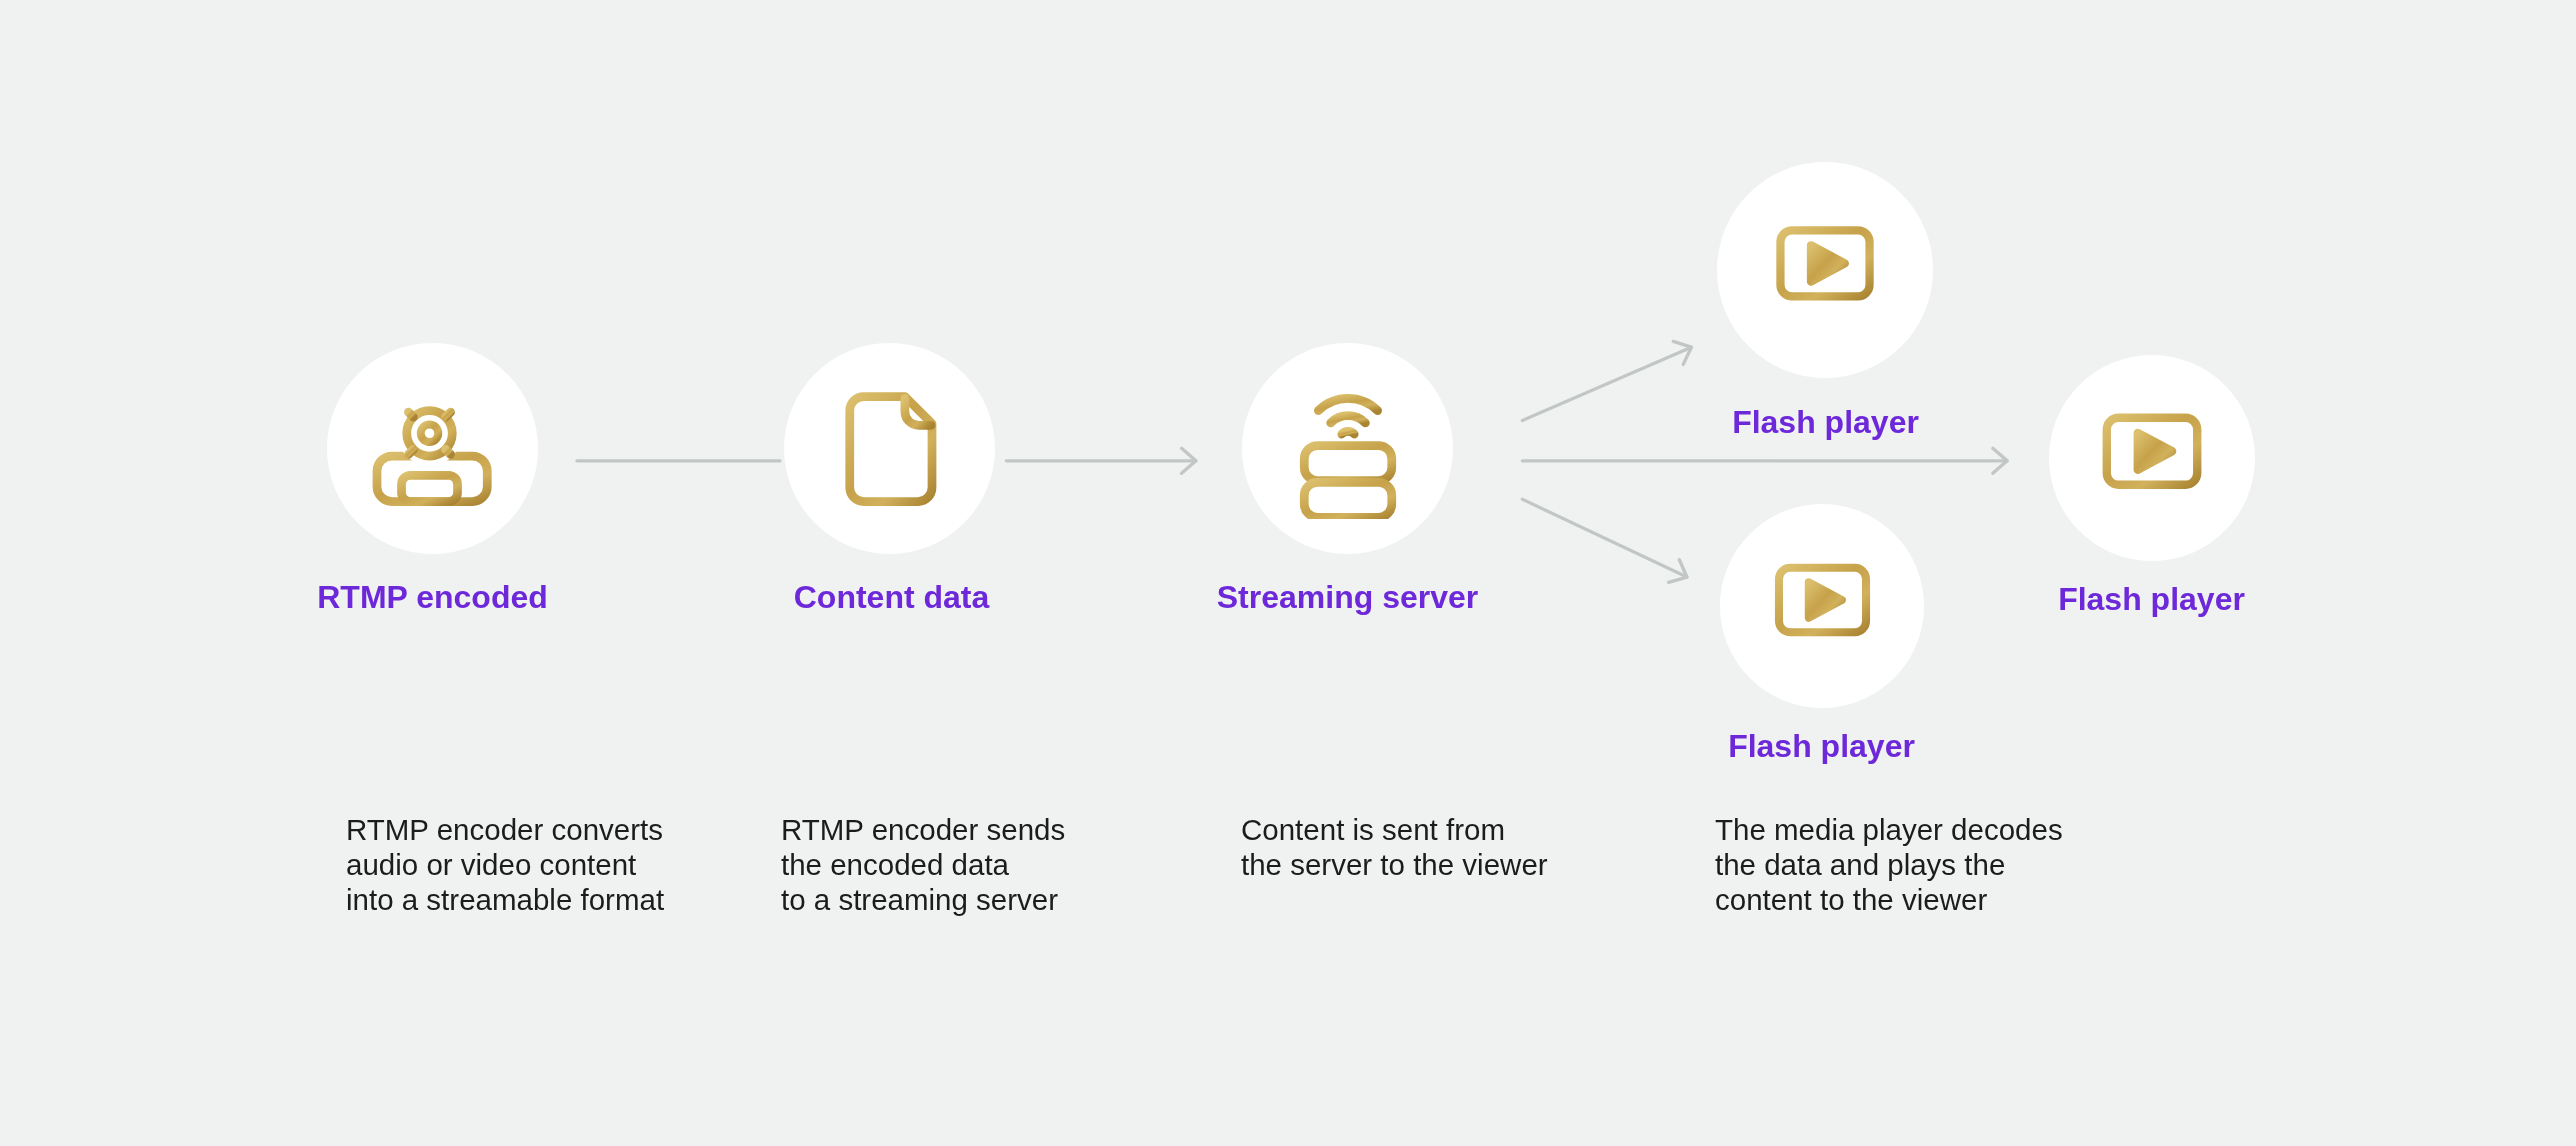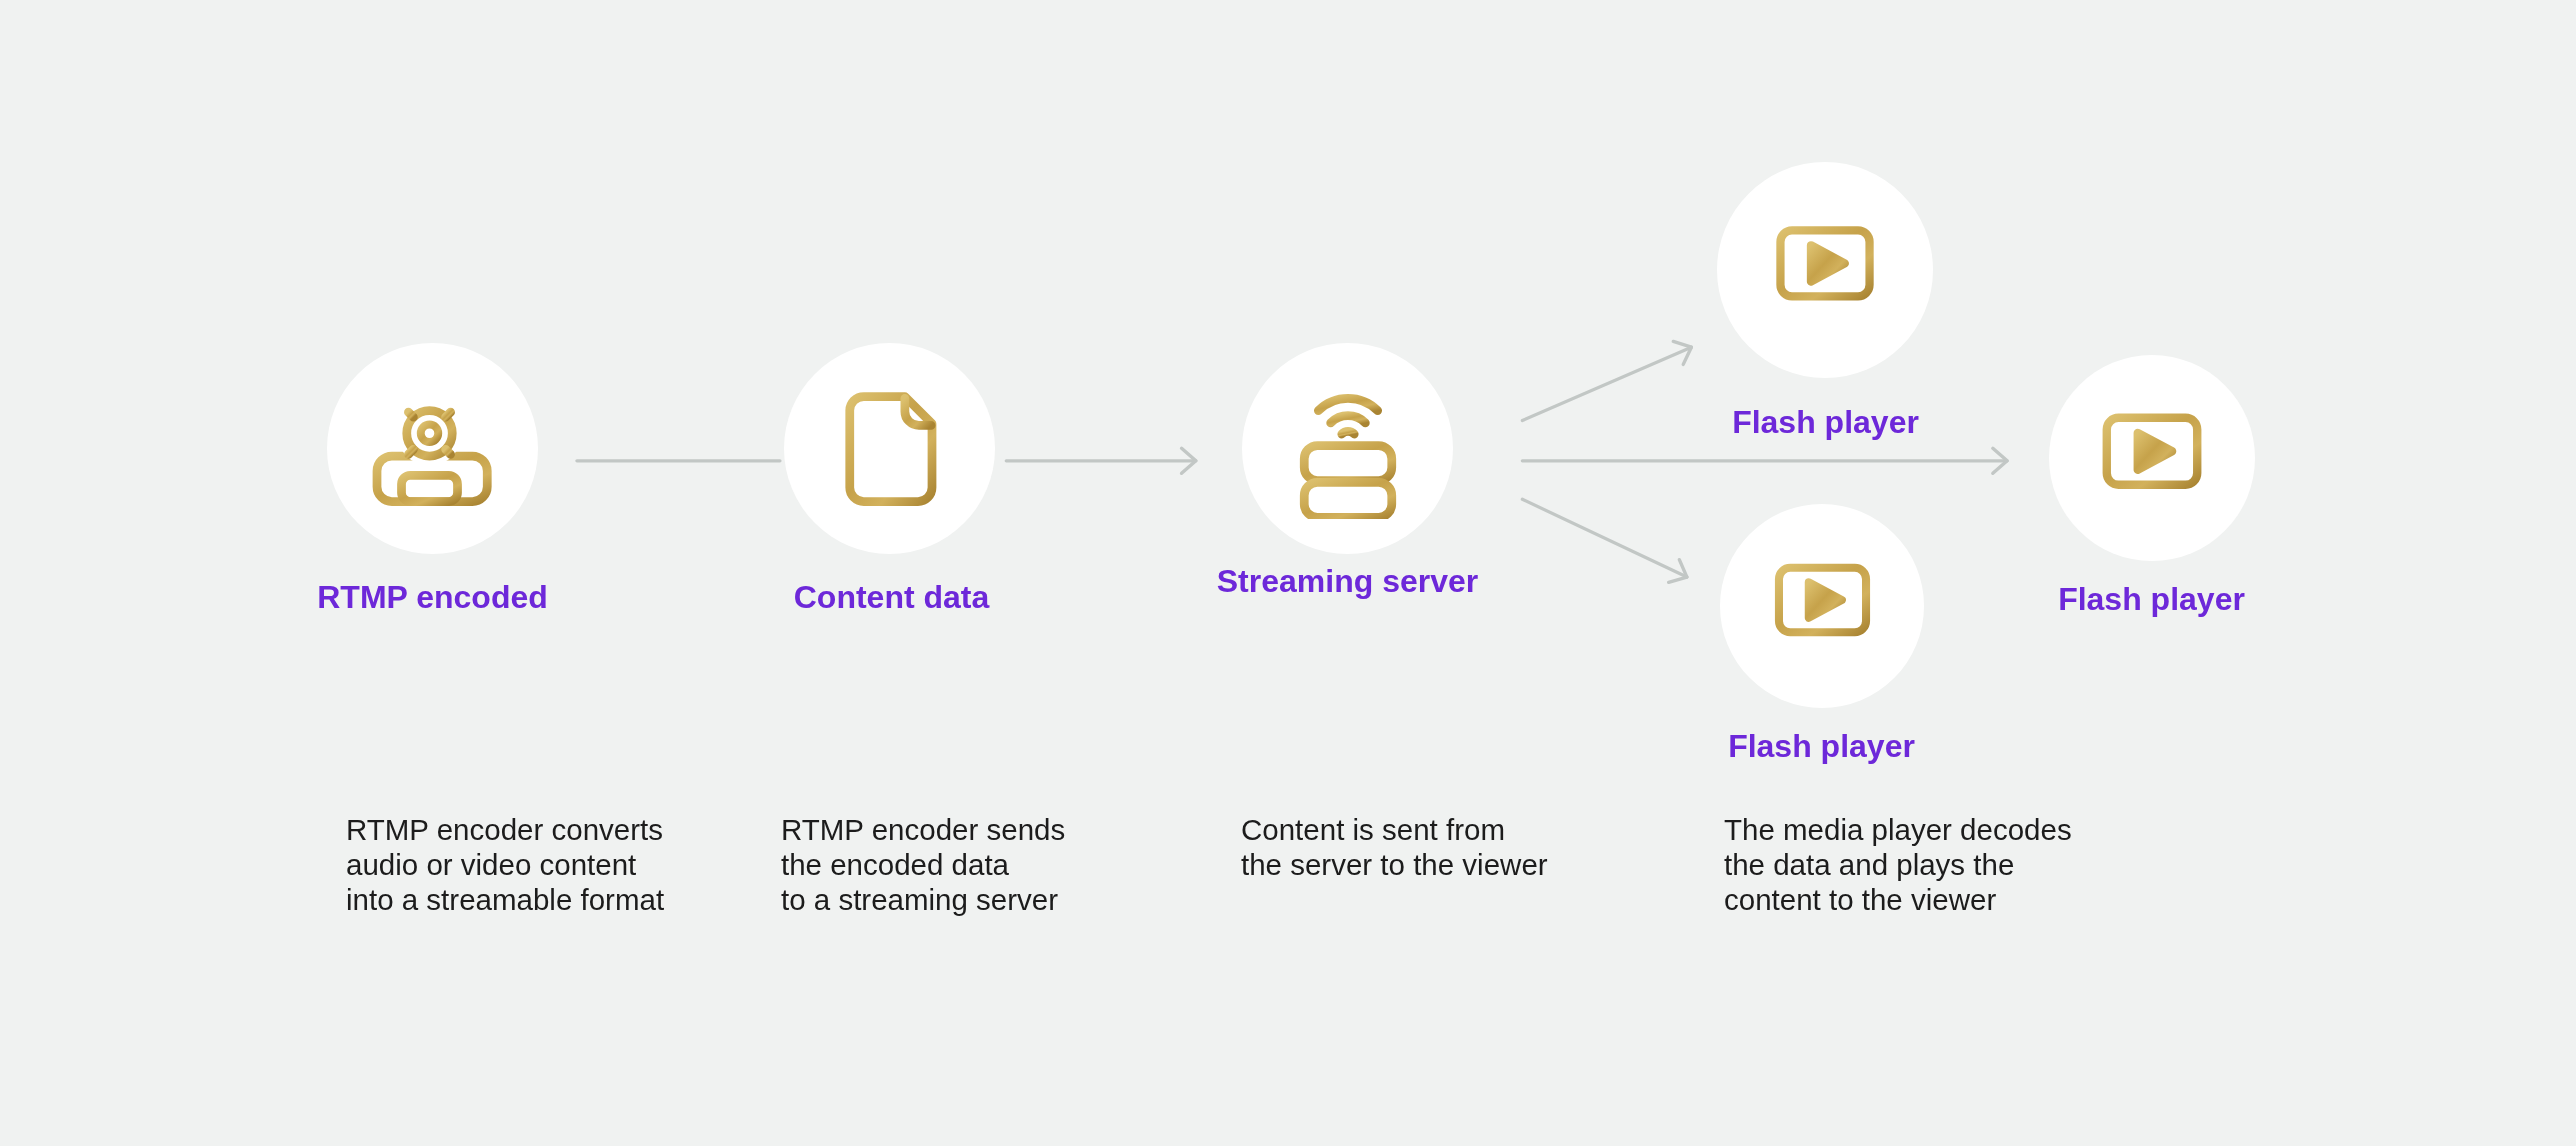--- a/index.html
+++ b/index.html
@@ -109,21 +109,21 @@
         <path d="M46.1 36.1 A48 48 0 0 1 113.9 36.1"></path>
         <path d="M60.2 50.2 A28 28 0 0 1 99.8 50.2"></path>
         <path d="M72.9 62.9 A10 10 0 0 1 87.1 62.9"></path>
         <rect x="30" y="76" width="100" height="40" rx="15"></rect>
         <rect x="30" y="118" width="100" height="40" rx="15"></rect>
         <line x1="76" y1="96" x2="110" y2="96"></line>
         <line x1="73" y1="138" x2="107" y2="138"></line>
       </g>
     </svg>
   </div>
-  <div class="node-label" style="left:1142px; top:562px;">Streaming server</div>
+  <div class="node-label" style="left:1142px; top:578px;">Streaming server</div>
 
   <div class="node" style="left:1717px; top:162px; width:216px; height:216px;">
     <svg width="132" height="132" viewBox="0 0 160 160">
       <g fill="none" stroke="url(#goldGrad)" stroke-width="10" stroke-linecap="round" stroke-linejoin="round">
         <rect x="26" y="32" width="108" height="80" rx="14"></rect>
         <path d="M63 50 L104 72 L63 94 Z" fill="url(#goldGrad)"></path>
         <line x1="16" y1="134" x2="144" y2="134" stroke-width="13"></line>
       </g>
     </svg>
   </div>
@@ -152,18 +152,18 @@
   <div class="node-label" style="left:1946px; top:580px;">Flash player</div>
 
   <div class="desc" style="left:320px; top:812px;margin-left:26px;">RTMP encoder converts
 audio or video content
 into a streamable format</div>
   <div class="desc" style="left:781px; top:812px;">RTMP encoder sends
 the encoded data
 to a streaming server</div>
   <div class="desc" style="left:1241px; top:812px;">Content is sent from
 the server to the viewer</div>
-  <div class="desc" style="left:1715px; top:812px;margin-left:9px;">The media player decodes
+  <div class="desc" style="left:1715px; top:812px;">The media player decodes
 the data and plays the
 content to the viewer</div>
 
 </div>
 
 
 </body></html>

